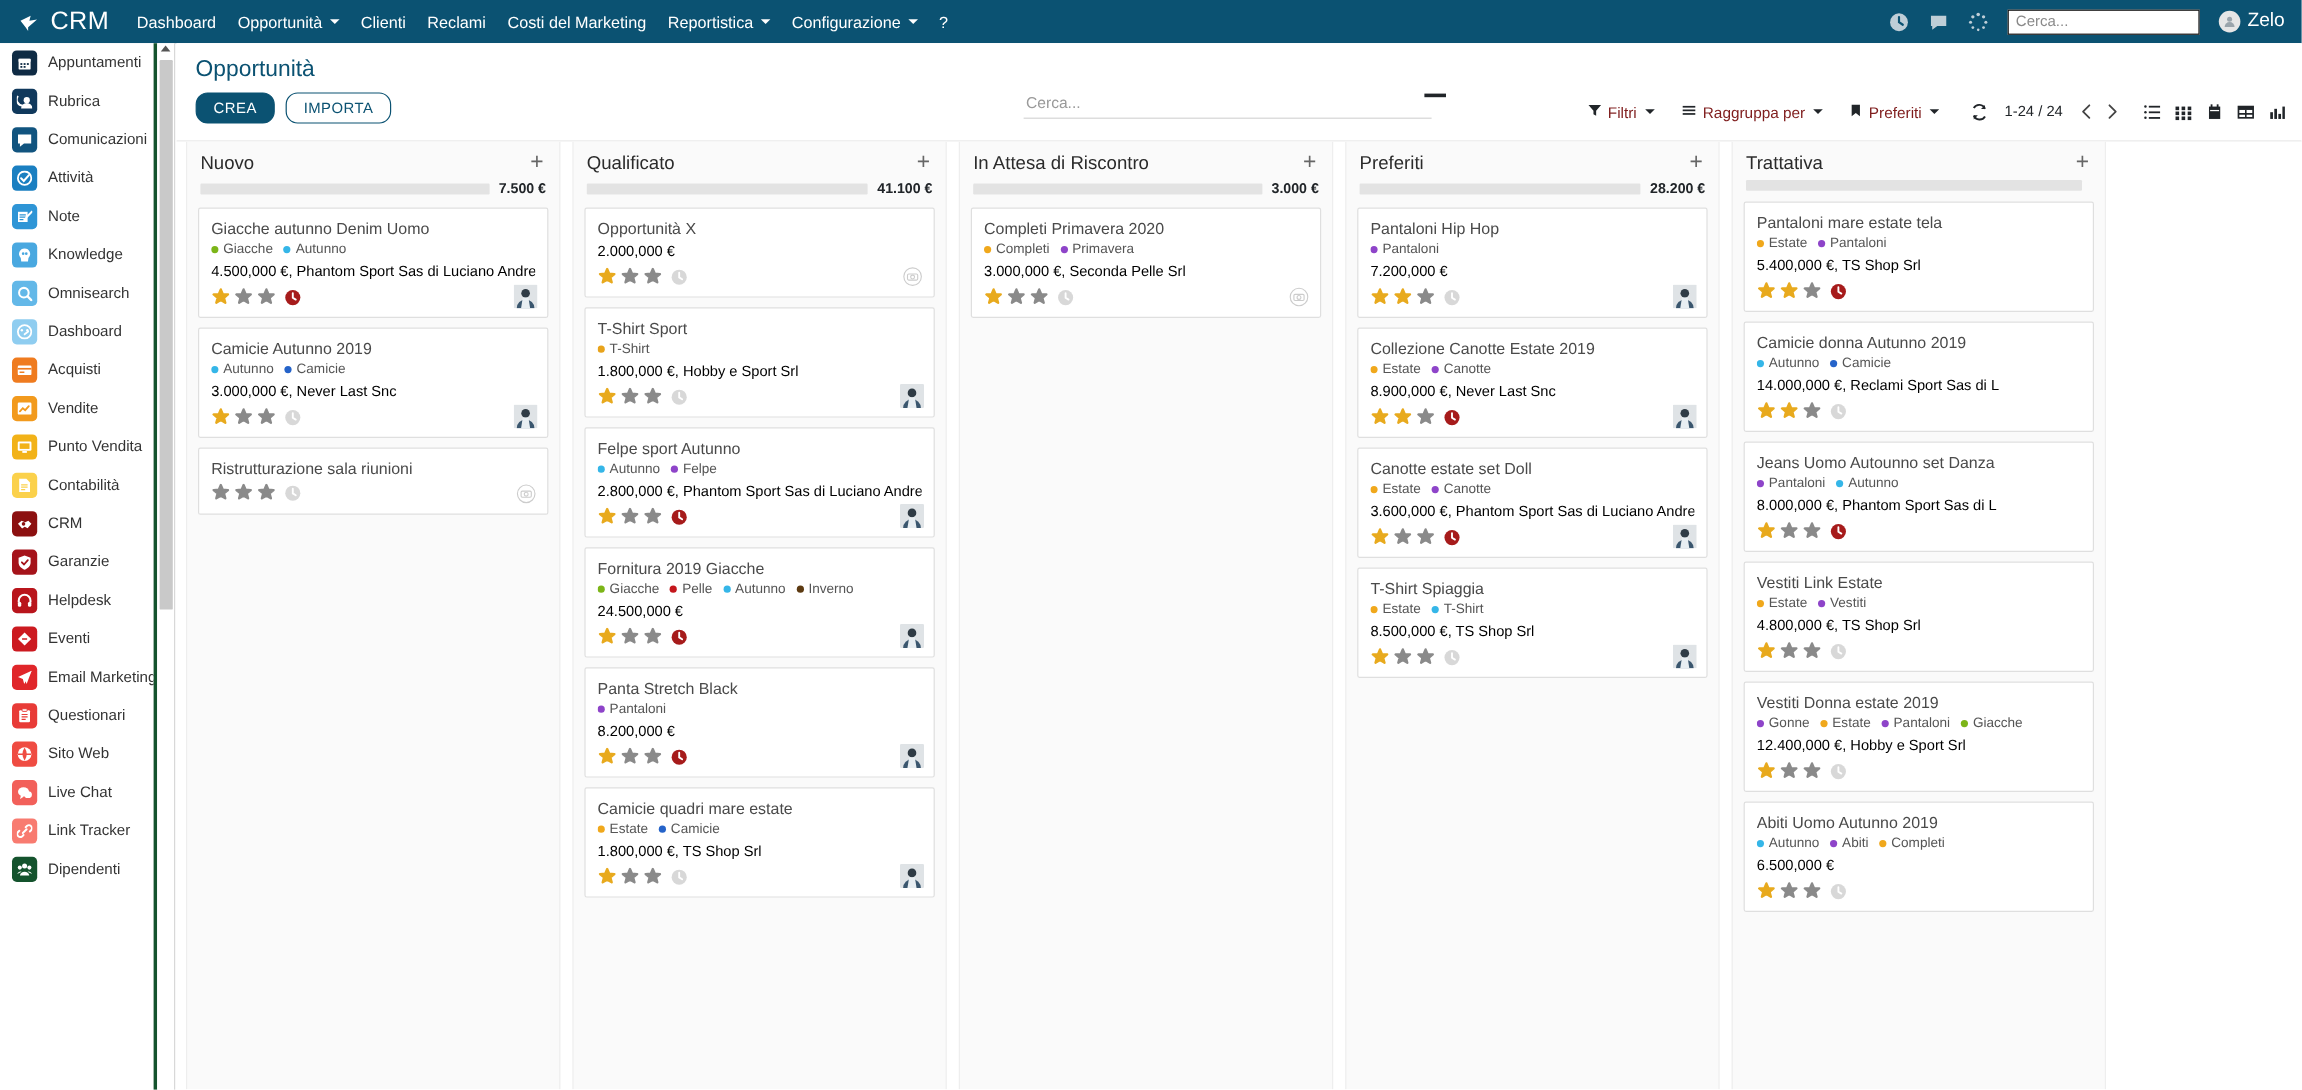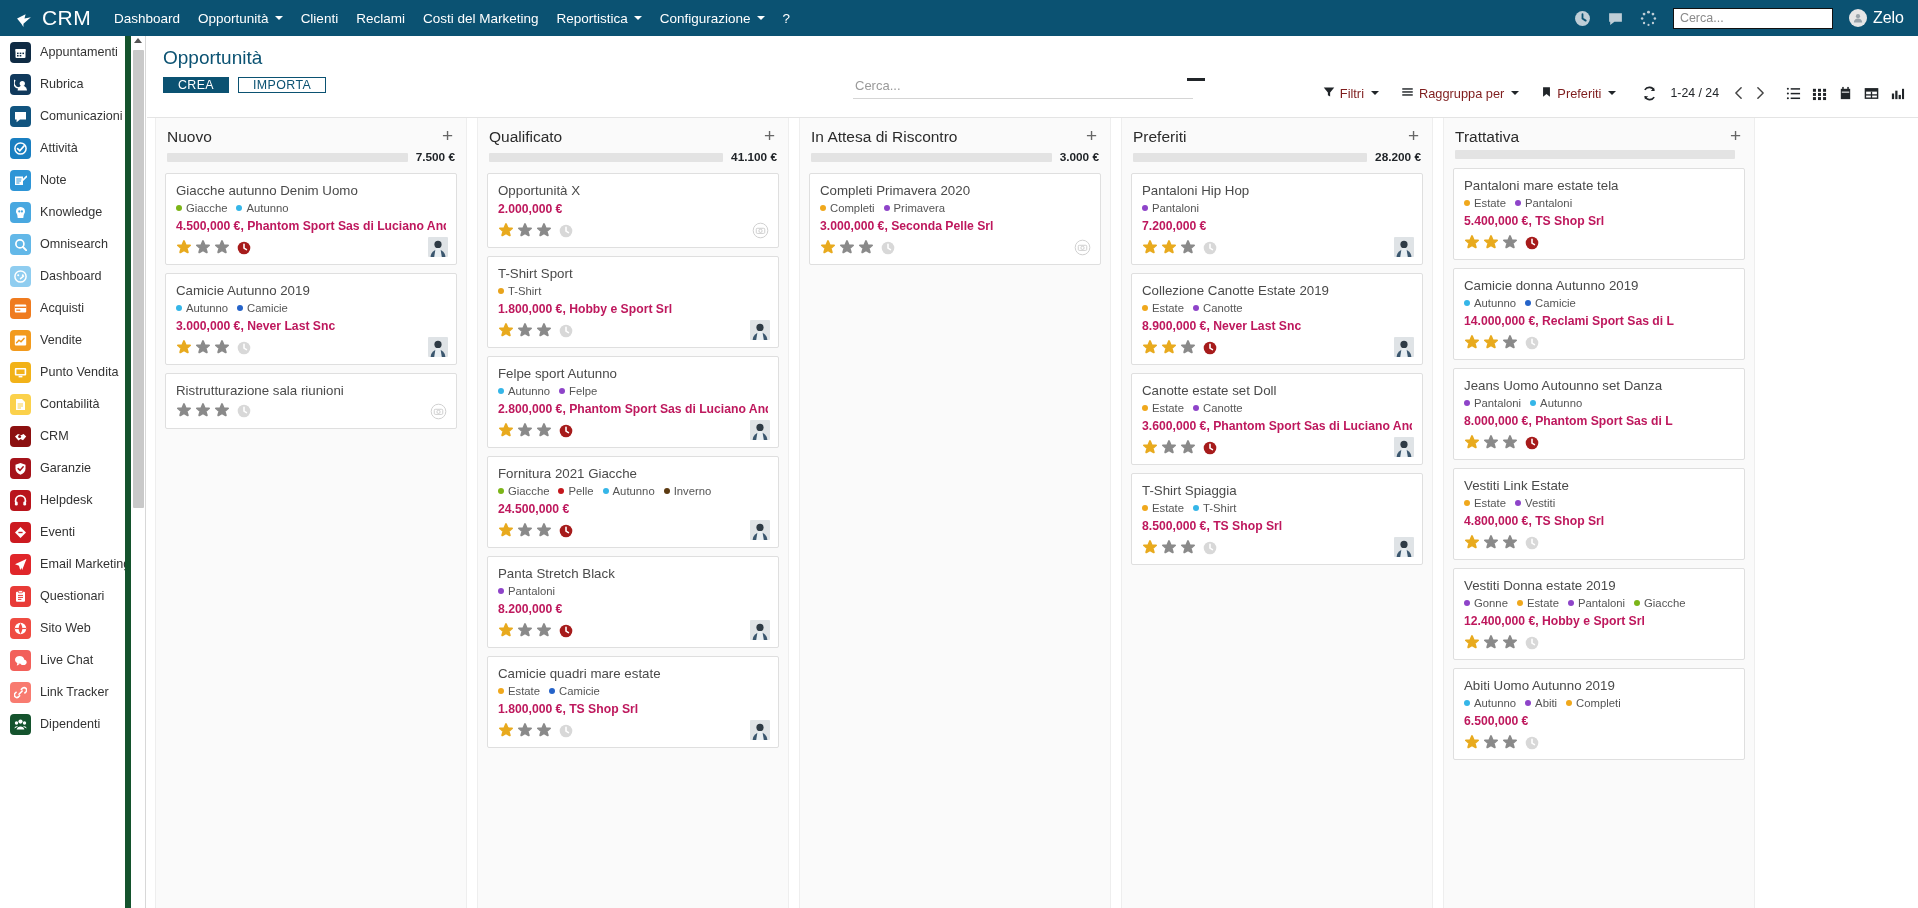--- a/index.html
+++ b/index.html
@@ -57,21 +57,21 @@
   .user-av {
     width: 18px; height: 18px; border-radius: 50%;
     background: #e6e6e6; display:flex; align-items:center; justify-content:center;
   }
 
   
   #sidebar {
     position: absolute; top: 36px; left: 0;
     width: 131px; height: 872px;
     background: #ffffff;
-    border-right: 6px solid #14532d;
+    border-right: 3px solid #14532d;
     overflow: hidden;
   }
   .side-item {
     display: flex; align-items: center; gap: 9px;
     height: 32px; padding-left: 10px;
     cursor: pointer;
   }
   .side-ico {
     width: 21px; height: 21px; border-radius: 4px;
     flex: 0 0 21px;
@@ -111,24 +111,24 @@
     position: relative; height: 82px;
     border-bottom: 1px solid #e4e4e4;
     background: #ffffff;
   }
   #page-title {
     position: absolute; left: 16px; top: 11px;
     font-size: 19px; color: #0b5272; font-weight: normal;
   }
   #btn-row { position: absolute; left: 16px; top: 41px; display: flex; gap: 9px; }
   .btn {
-    height: 16px; padding: 0 14px;
+    height: 26px; padding: 0 14px;
     font-size: 12.4px; letter-spacing: .4px;
     display: flex; align-items: center; justify-content: center;
-    cursor: pointer; border-radius: 0;
+    cursor: pointer; border-radius: 10px;
   }
   .btn-primary { background: #0b5272; color: #ffffff; border: 1px solid #0b5272; }
   .btn-secondary { background: #ffffff; color: #0b5272; border: 1px solid #0b5272; }
 
   #searchbar {
     position: absolute; left: 706px; top: 36px;
     width: 340px; height: 27px;
     border-bottom: 1px solid #d5d5d5;
     font-size: 13px; color: #9a9a9a;
     display: flex; align-items: center;
@@ -229,22 +229,22 @@
     margin-bottom: 3px; line-height: 16px;
     white-space: nowrap; overflow: hidden;
   }
   .tags {
     display: flex; align-items: center; gap: 9px;
     margin-bottom: 5px; white-space: nowrap; overflow: hidden;
   }
   .tag { font-size: 11.3px; color: #555; display: flex; align-items: center; gap: 4px; }
   .dot { width: 6px; height: 6px; border-radius: 50%; flex: 0 0 6px; }
   .card-sub {
-    font-size: 12.2px; color: #be185d;
-    margin-bottom: 6px; white-space: nowrap; overflow: hidden; font-weight: bold;
+    font-size: 12.2px; color: #000000;
+    margin-bottom: 6px; white-space: nowrap; overflow: hidden;
   }
   .card-foot { display: flex; align-items: center; gap: 3px; height: 17px; }
   .star { width: 16px; height: 16px; display: block; }
   .clock { width: 14px; height: 14px; display: block; margin-left: 4px; }
   .thumb {
     position: absolute; right: 8px; bottom: 7px;
     width: 20px; height: 20px;
     border-radius: 1px; overflow: hidden;
   }
   .thumb svg { display:block; width:20px; height:20px; }
@@ -947,21 +947,21 @@
           <span class="thumb">
             <svg viewBox="0 0 20 20">
               <rect width="20" height="20" fill="#dfe3e6"></rect>
               <circle cx="10" cy="7.4" r="3.6" fill="#2f3b45"></circle>
               <path d="M2.6 20a7.4 7.4 0 0 1 14.8 0z" fill="#3a566e"></path>
               <path d="M7.6 11.2h4.8l1.4 8.8H6.2z" fill="#e8eef2"></path>
             </svg>
           </span>
         </div>
         <div class="card">
-          <div class="card-title">Fornitura 2021 Giacche</div>
+          <div class="card-title">Fornitura 2019 Giacche</div>
           <div class="tags">
             <span class="tag">
               <span class="dot" style="background:#7cb518"></span>
               <span>Giacche</span>
             </span>
             <span class="tag">
               <span class="dot" style="background:#c4161c"></span>
               <span>Pelle</span>
             </span>
             <span class="tag">

